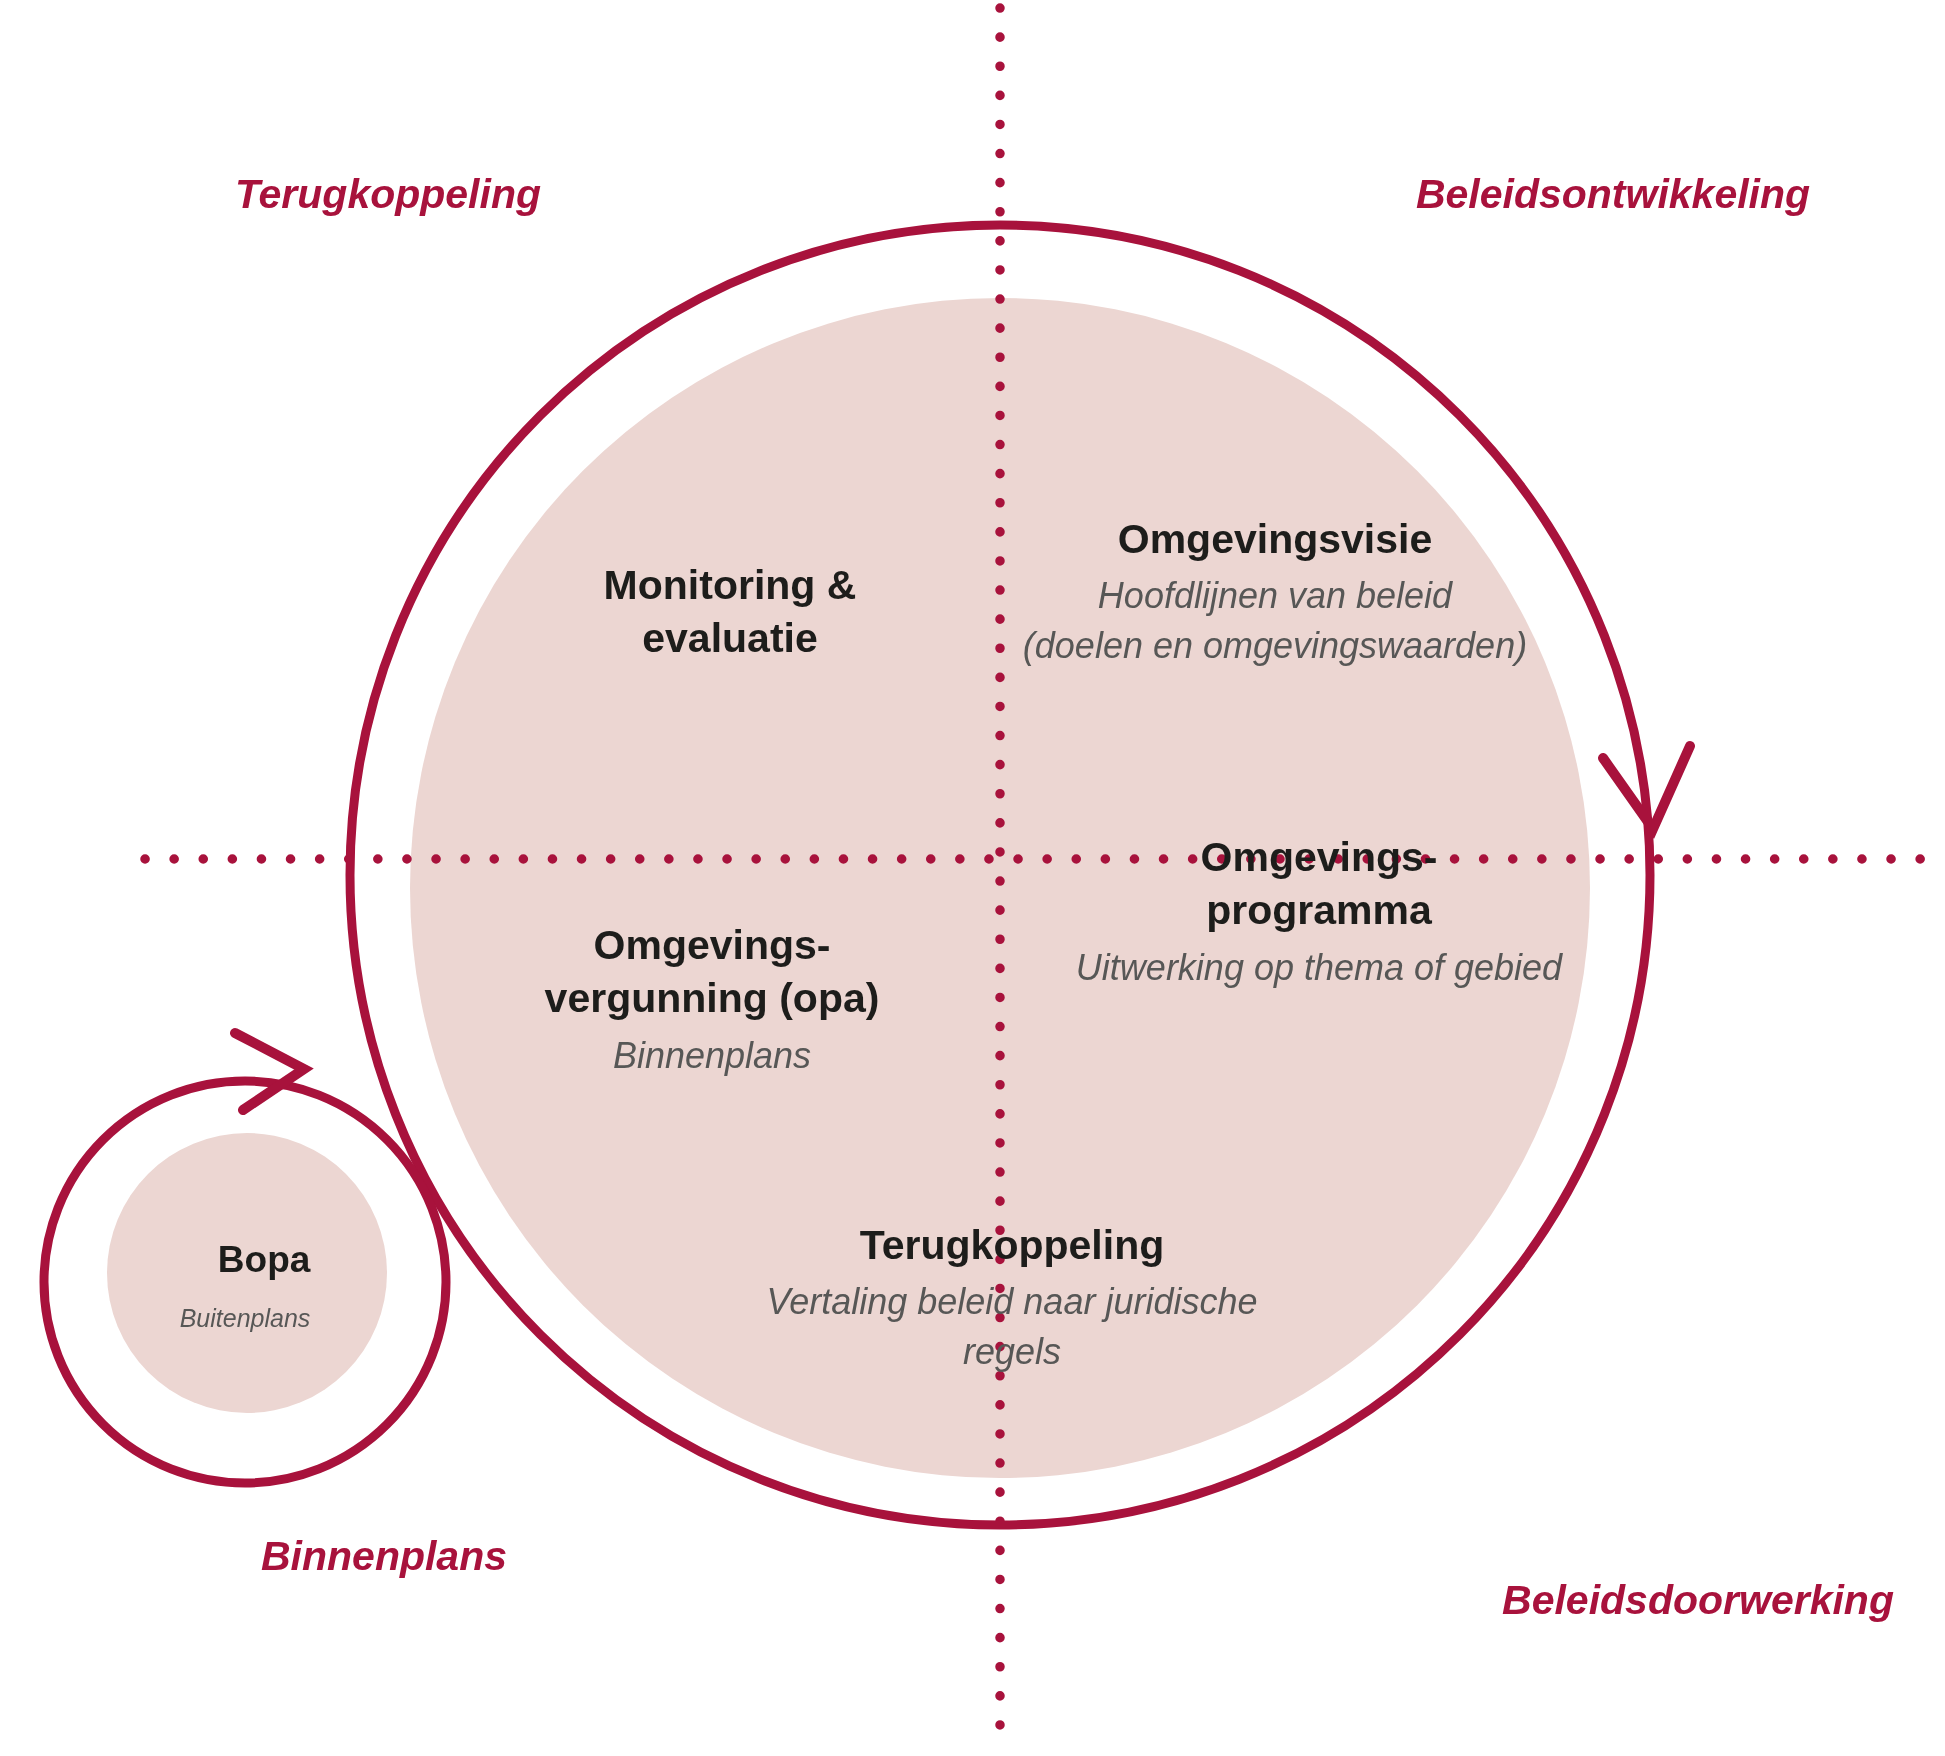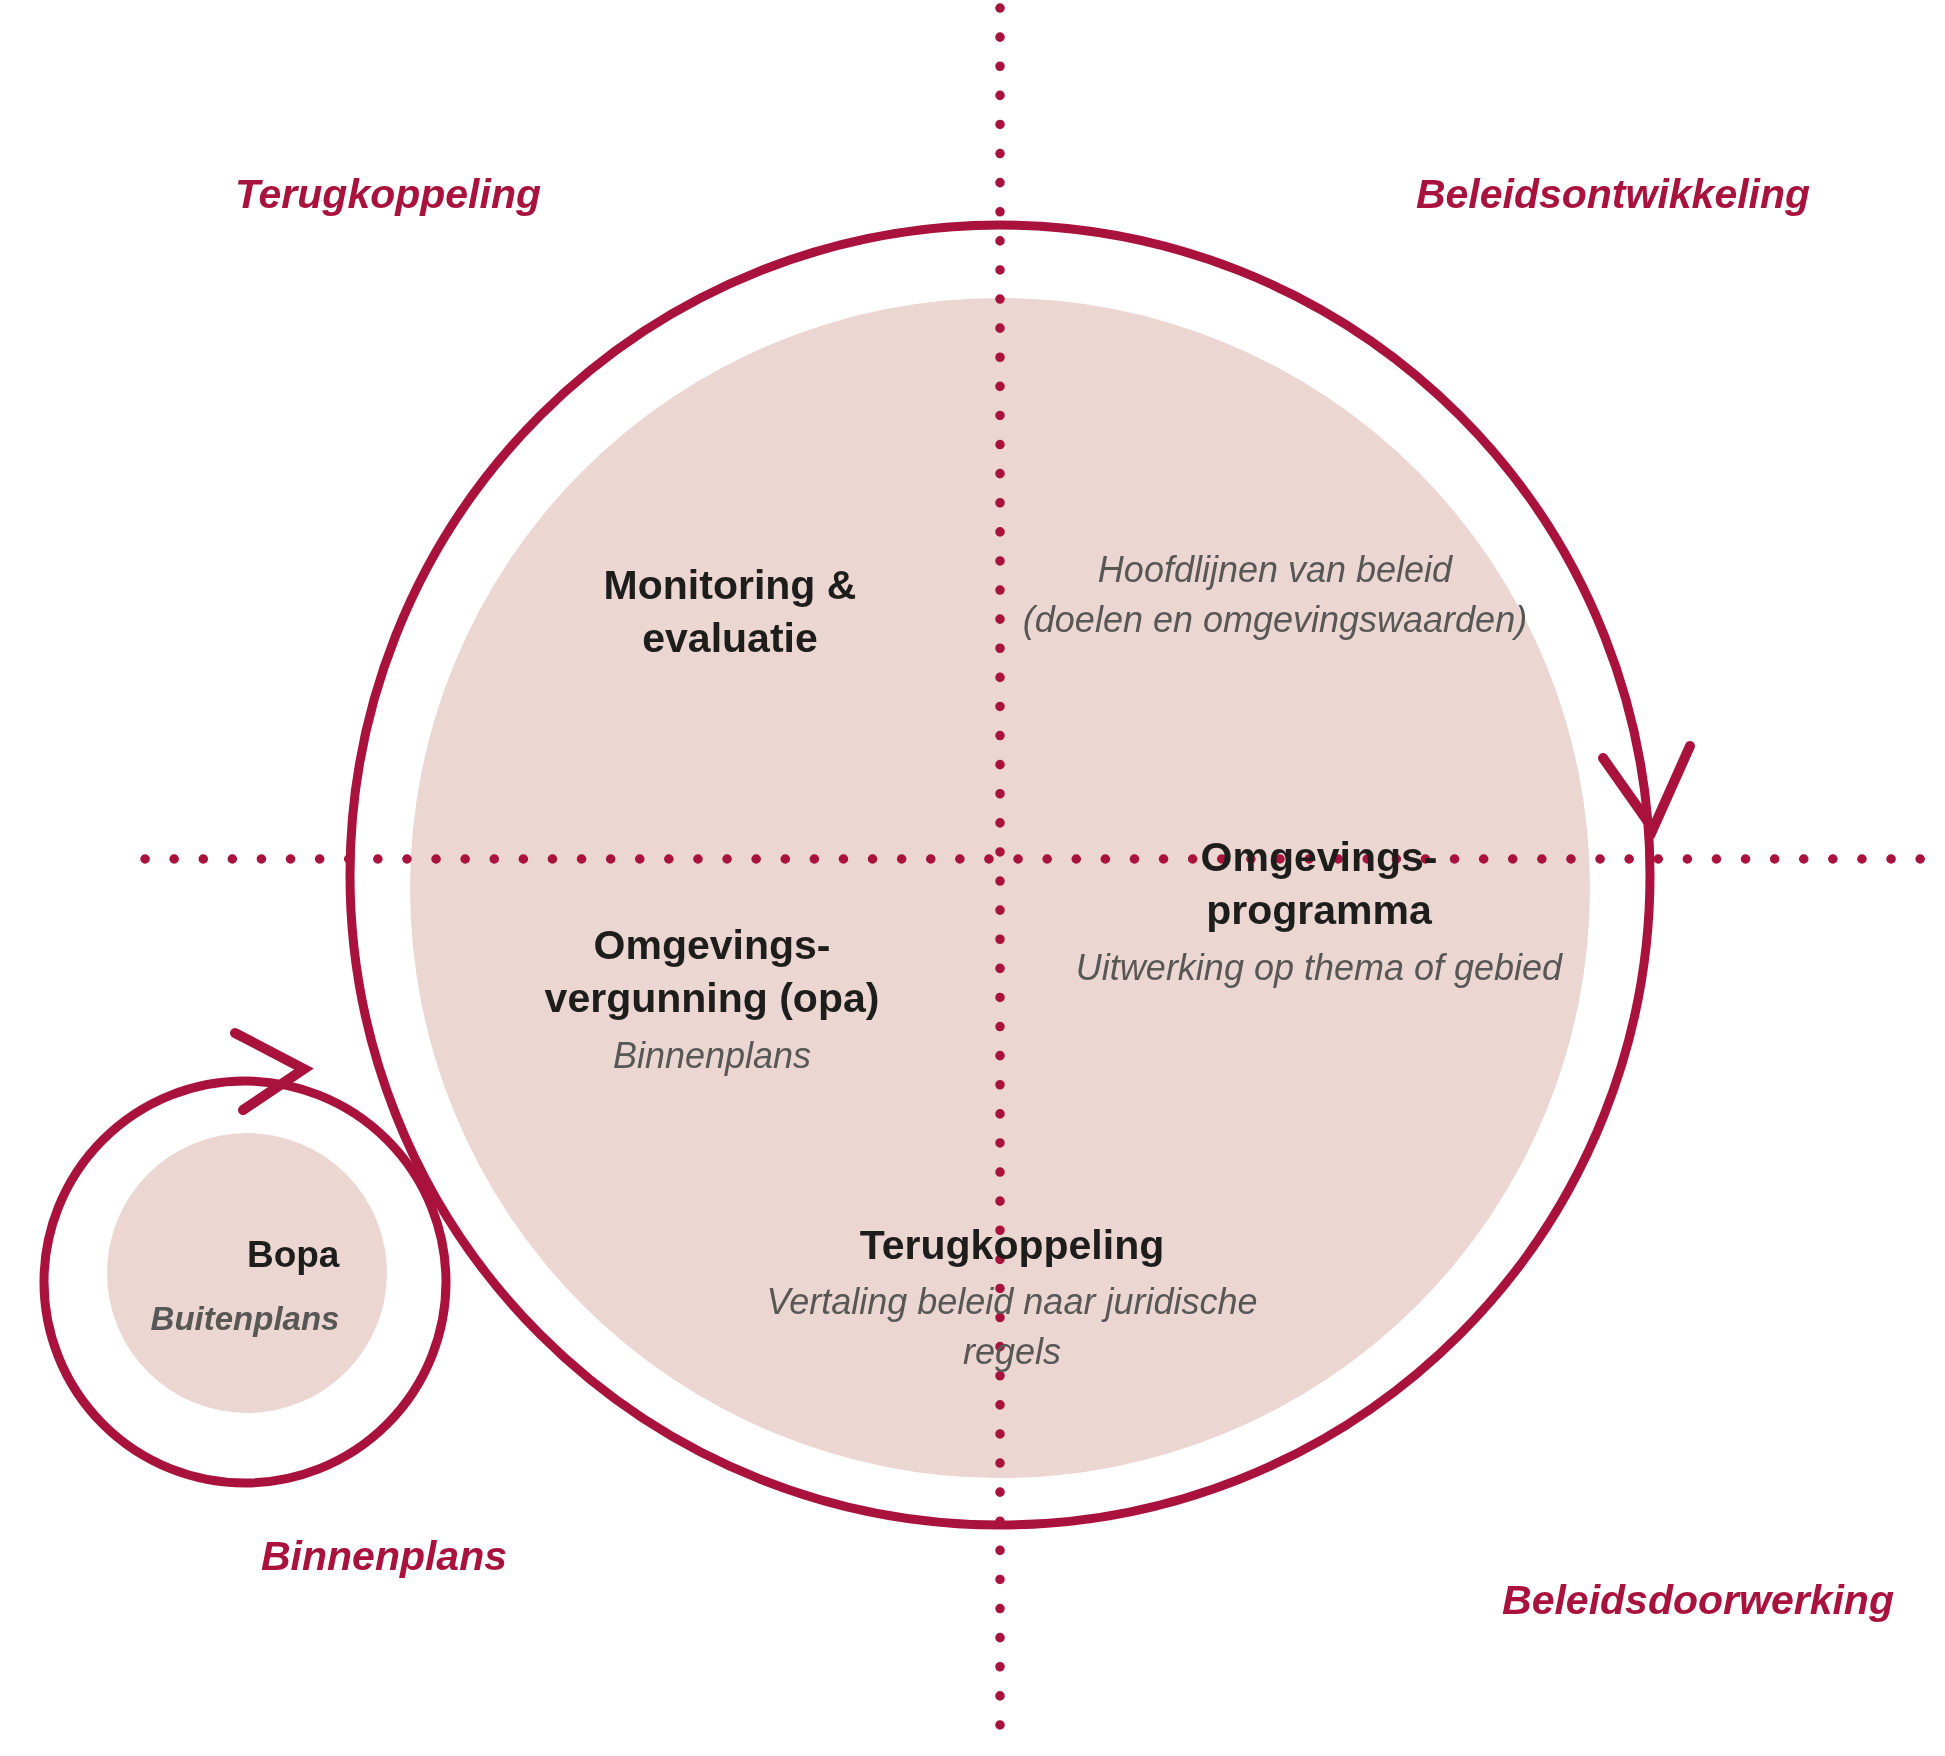--- a/index.html
+++ b/index.html
@@ -64,21 +64,21 @@
   }
   .node .subtitle {
     font-size: 36px;
     font-style: italic;
     color: var(--gray, #575756);
     line-height: 1.38;
     white-space: pre-line;
     margin-top: 5px;
   }
   .node.bopa .title { font-size: 37px; text-align: right; }
-  .node.bopa .subtitle { font-size: 33px; margin-top: 17px; font-weight: bold; }
+  .node.bopa .subtitle { font-size: 25px; margin-top: 17px; }
 </style>
 </head>
 <body>
 
 <div class="canvas">
 
   <svg class="art" viewBox="0 0 1945 1756" xmlns="http://www.w3.org/2000/svg">
 
     <circle class="fill-circle" cx="1000" cy="888" r="590"></circle>
     <circle class="fill-circle" cx="247" cy="1273" r="140"></circle>
@@ -97,20 +97,21 @@
   <div class="qlabel" style="left:1613px; top:194px;">Beleidsontwikkeling</div>
   <div class="qlabel" style="left:384px; top:1556px;">Binnenplans</div>
   <div class="qlabel" style="left:1698px; top:1556px;margin-top:44px;">Beleidsdoorwerking</div>
 
   <div class="node" style="left:730px; top:612px;">
     <div class="title">Monitoring &amp;
 evaluatie</div>
   </div>
 
   <div class="node" style="left:1275px; top:592px;">
+    <div class="title">Omgevingsvisie</div>
     <div class="subtitle">Hoofdlijnen van beleid
 (doelen en omgevingswaarden)</div>
   </div>
 
   <div class="node" style="left:1319px; top:912px;">
     <div class="title">Omgevings-
 programma</div>
     <div class="subtitle">Uitwerking op thema of gebied</div>
   </div>
 

